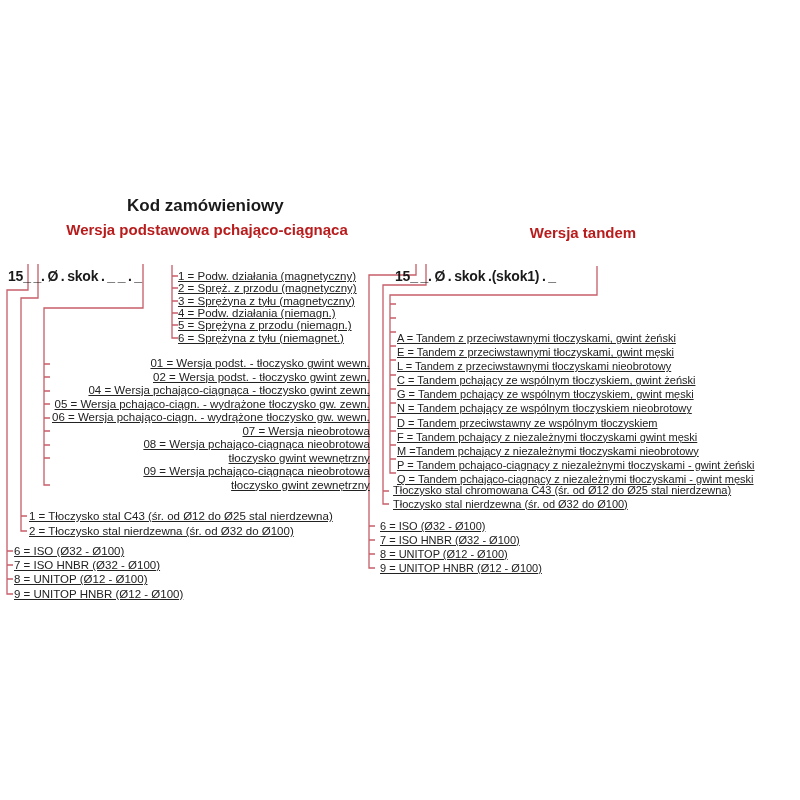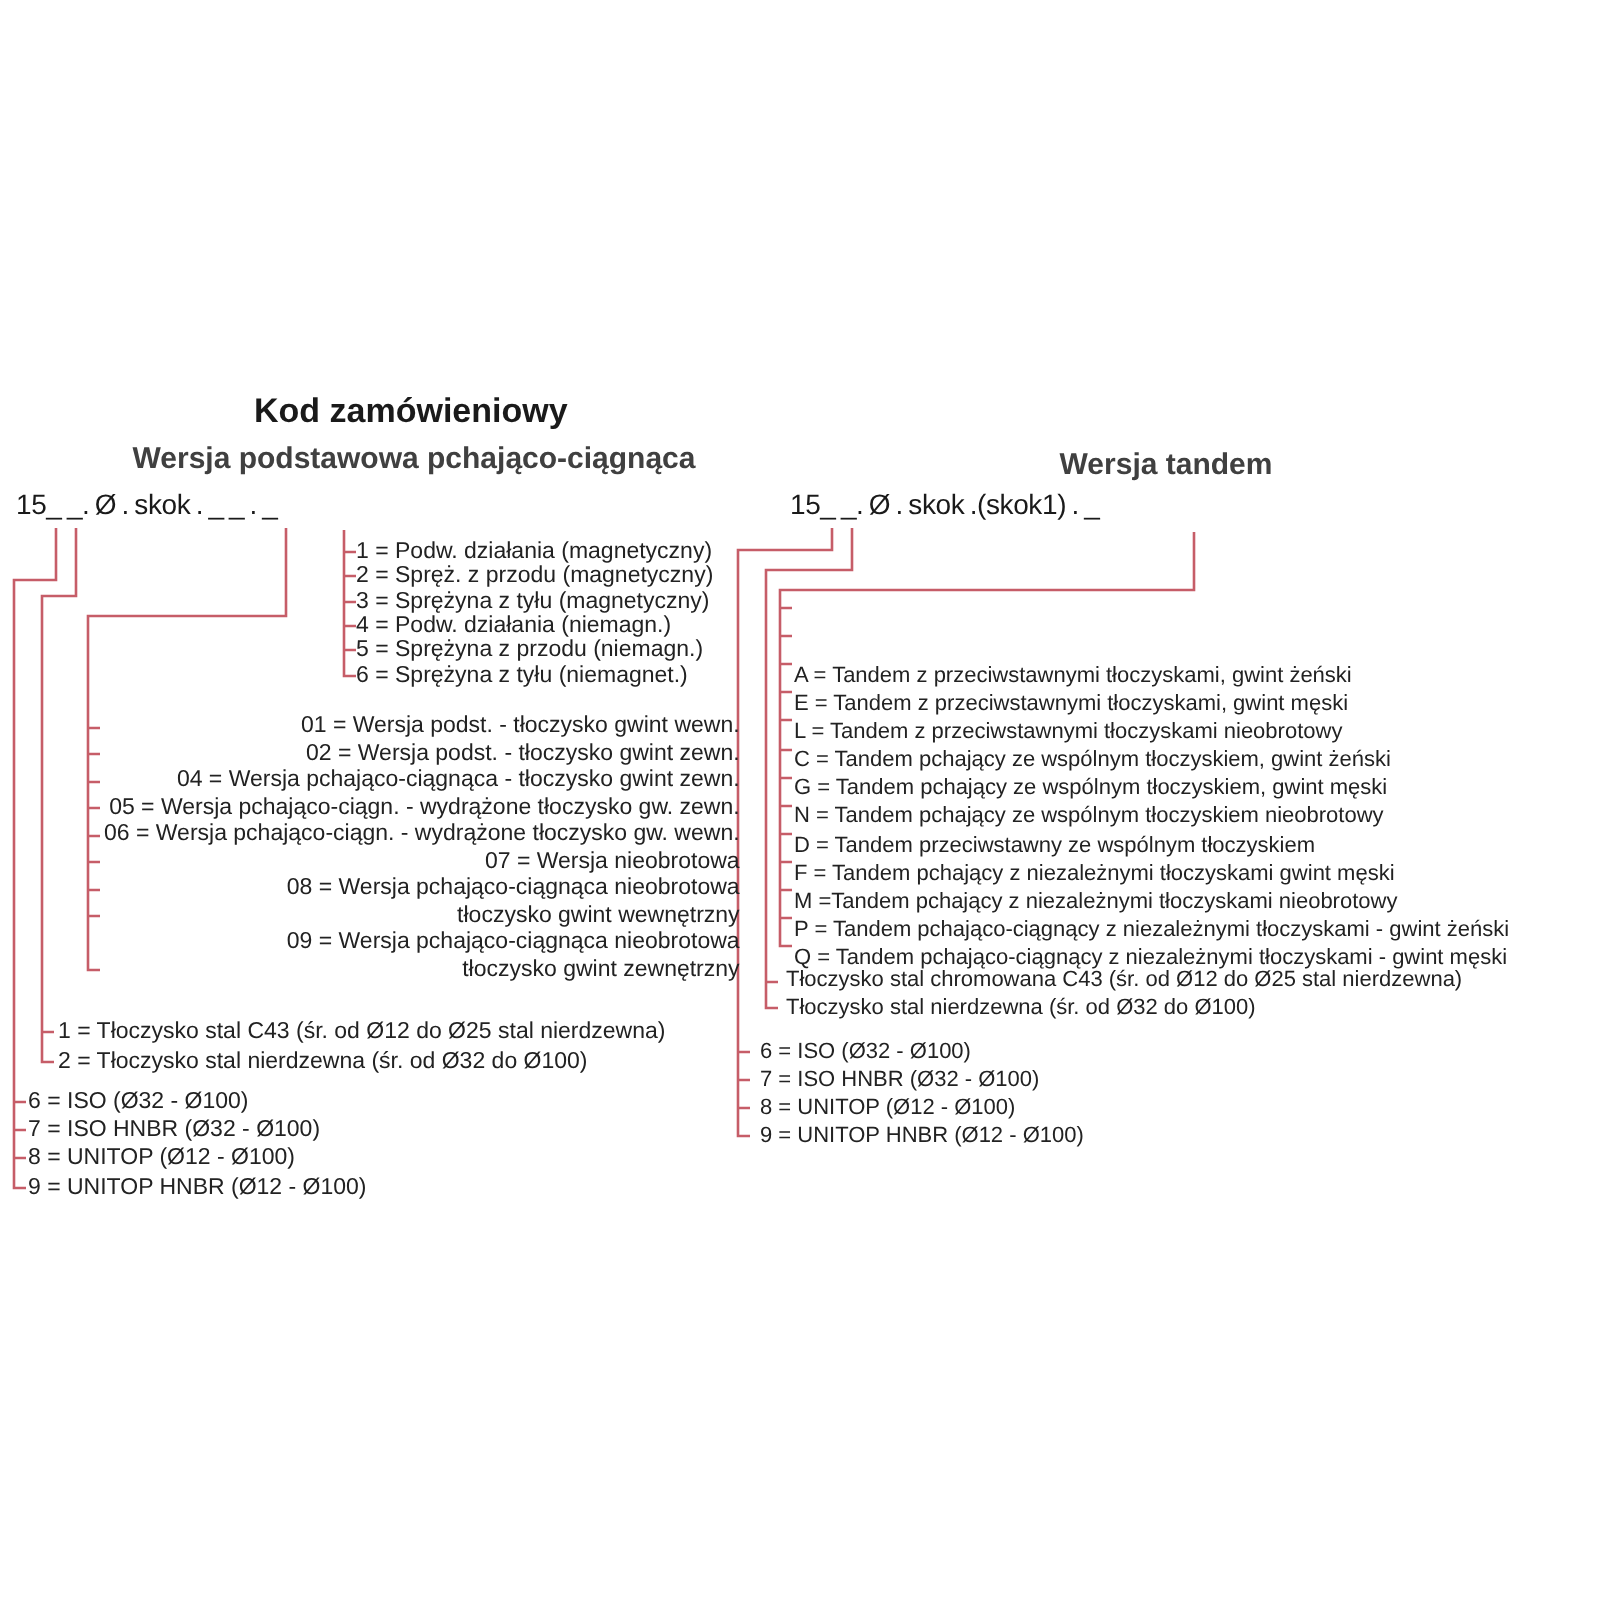--- a/index.html
+++ b/index.html
@@ -6,33 +6,33 @@
   #canvas {
     position:relative; width:800px; height:800px; background:#ffffff;
     font-family:"Liberation Sans", sans-serif; color:#222; overflow:hidden;
   }
   svg.lines { position:absolute; left:0; top:0; pointer-events:none; }
   .title {
     position:absolute; left:127px; top:196px; width:600px; text-align:left;
     font-size:17px; font-weight:bold; color:#1a1a1a;
   }
   .heading {
-    position:absolute; font-size:15px; font-weight:bold; color:#404040; text-align:center;
+    position:absolute; font-size:15px; font-weight:bold; color:#b91c1c; text-align:center;
     white-space:nowrap;
   }
   #heading-basic { left:7px;  top:221px; width:400px; }
   #heading-tandem{ left:433px; top:224px; width:300px; }
   .code {
-    position:absolute; font-size:14px; font-weight:normal; color:#1a1a1a;
-    letter-spacing:-0.2px; word-spacing:-1px; white-space:nowrap;
+    position:absolute; font-size:14px; font-weight:bold; color:#1a1a1a;
+    letter-spacing:-0.2px; word-spacing:-1px; white-space:nowrap;margin-top:24px;
   }
   #code-basic  { left:8px;   top:244px; }
   #code-tandem { left:395px; top:244px; }
   .group { position:absolute; white-space:nowrap; color:#222; }
-  .group div { white-space:nowrap; }
+  .group div { white-space:nowrap;text-decoration:underline; }
   #g-action  { left:178px; top:270px; font-size:11.5px; line-height:12.35px; }
   #g-version { left:52px;  top:357px; font-size:11.5px; line-height:13.5px;text-align:right; }
   #g-version .cont { padding-left:38px; }
   #g-rod     { left:29px;  top:509px; font-size:11.5px; line-height:15px; }
   #g-seal    { left:14px;  top:544px; font-size:11.5px; line-height:14.2px; }
   #g-ttype   { left:397px; top:297px; font-size:11px;   line-height:14.1px;margin-top:34px; }
   #g-ttype .small { font-size:9.6px; }
   #g-trod    { left:393px; top:484px; font-size:11px;   line-height:13.5px; }
   #g-tseal   { left:380px; top:519px; font-size:11px;   line-height:14px; }
 </style>

